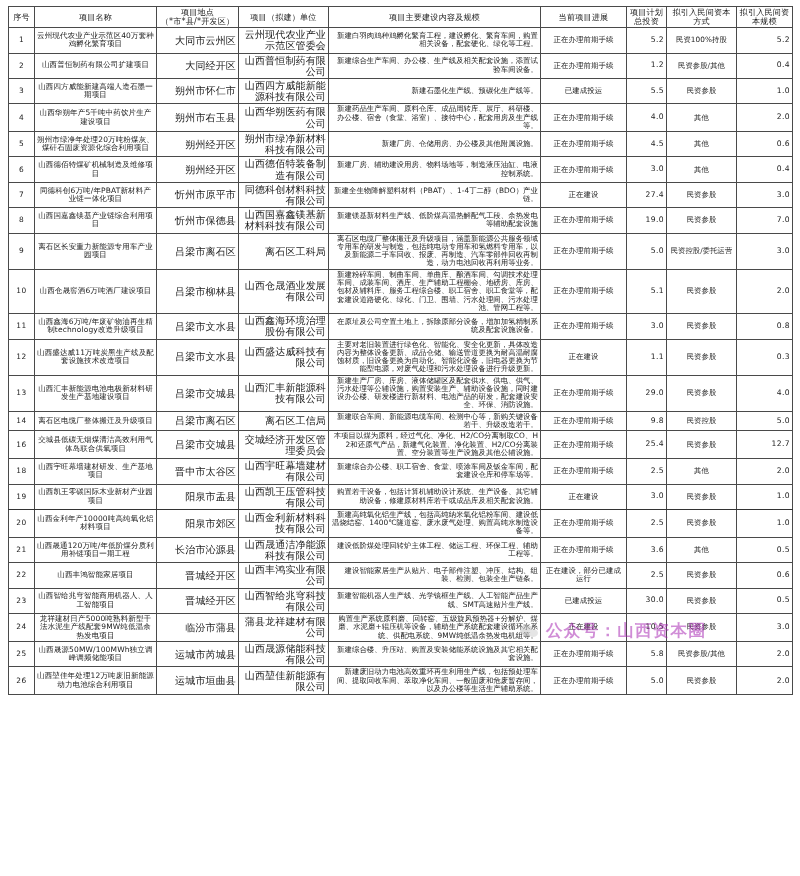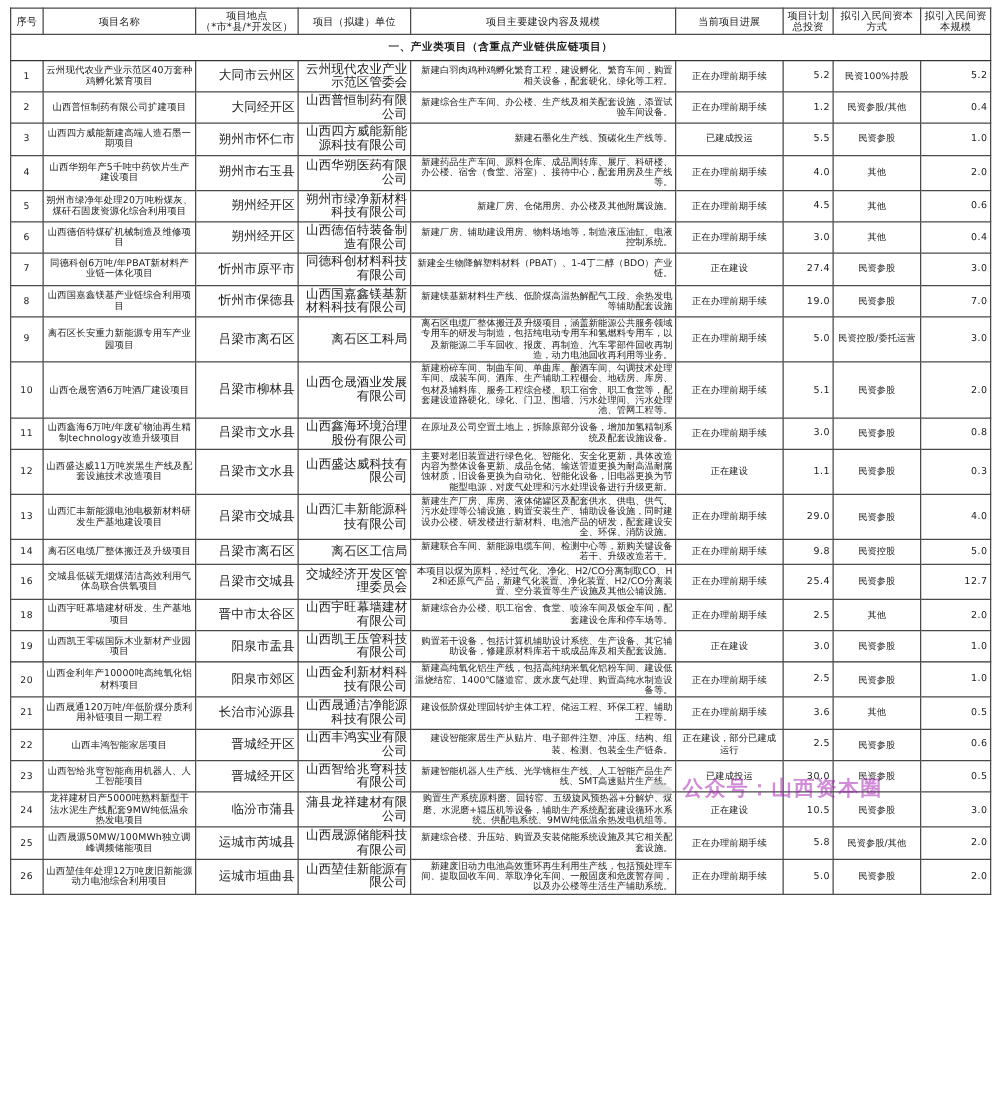--- a/index.html
+++ b/index.html
@@ -183,23 +183,20 @@
           <div>拟引入民间资本</div>
           <div>方式</div>
         </th>
         <th>
           <div>拟引入民间资</div>
           <div>本规模</div>
         </th>
       </tr>
     </thead>
     <tbody id="tbody">
-      <tr class="section-row">
-        <td colspan="9">一、产业类项目（含重点产业链供应链项目）</td>
-      </tr>
     <tr>
           <td class="c-idx">1</td>
           <td class="c-name">云州现代农业产业示范区40万套种鸡孵化繁育项目</td>
           <td class="c-loc">大同市云州区</td>
           <td class="c-unit">云州现代农业产业示范区管委会</td>
           <td class="c-content">新建白羽肉鸡种鸡孵化繁育工程，建设孵化、繁育车间，购置相关设备，配套硬化、绿化等工程。</td>
           <td class="c-progress">正在办理前期手续</td>
           <td class="c-invest">5.2</td>
           <td class="c-way">民资100%持股</td>
           <td class="c-scale">5.2</td>

